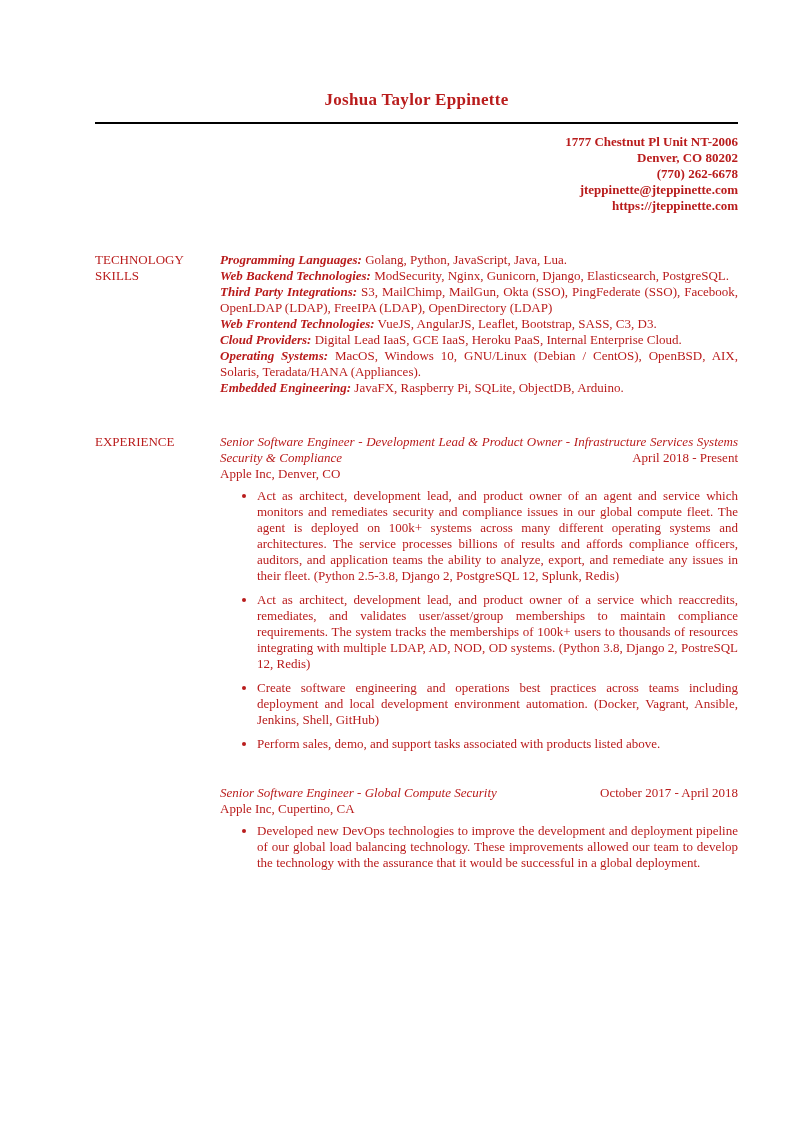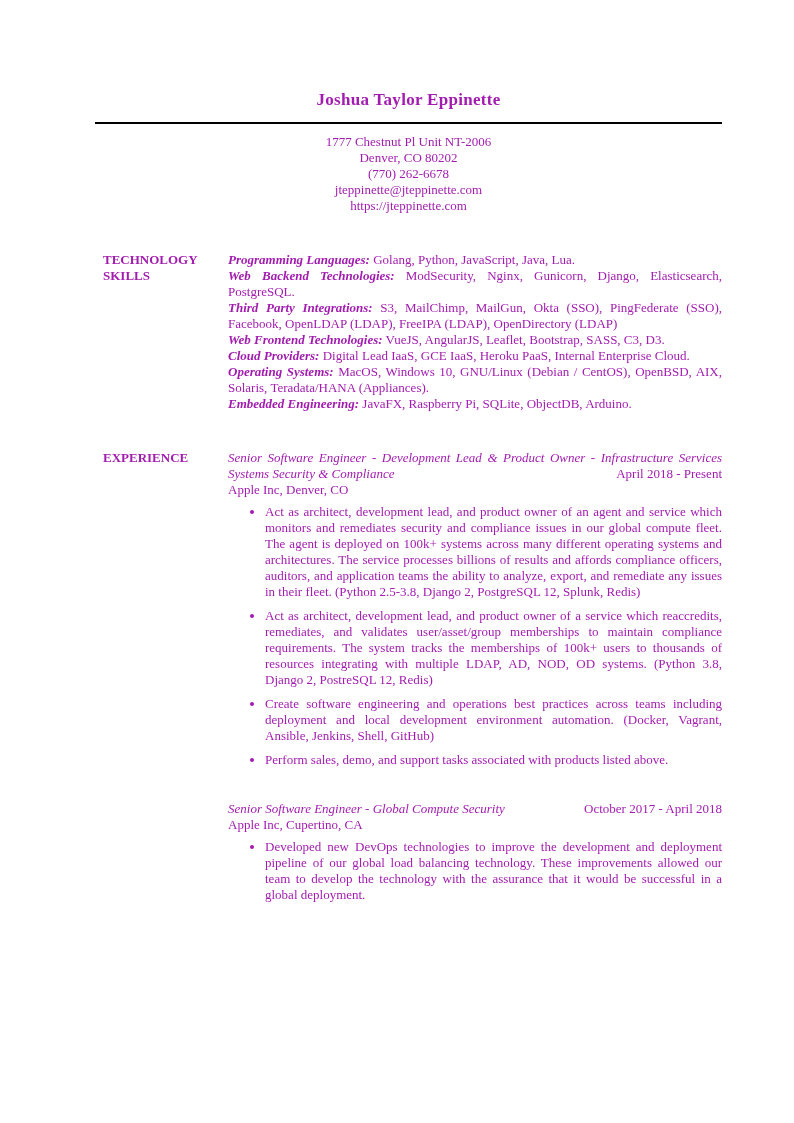--- a/index.html
+++ b/index.html
@@ -6,57 +6,57 @@
     margin: 0;
     padding: 0;
     background: #ffffff;
   }
   .page {
     position: relative;
     width: 794px;
     height: 1084px;
     margin: 0 auto;
     background: #ffffff;
-    color: #a21caf;
+    color: #b91c1c;
     font-family: "Liberation Serif", "DejaVu Serif", serif;
     font-size: 13px;
     box-sizing: border-box;
-    padding: 90px 72px 0 95px;
+    padding: 90px 56px 0 95px;
     overflow: hidden;
   }
   .name {
     margin: 0;
     font-size: 17px;
     line-height: 20px;
     font-weight: bold;
     text-align: center;
     letter-spacing: 0.3px;
   }
   .rule {
     height: 1.5px;
     background: #000000;
     margin: 12px 0 10px 0;
   }
   .contact {
-    text-align: center;
+    text-align: right;
     line-height: 16px;
+    font-weight: bold;
   }
   .contact div { margin: 0; }
   .section {
     display: flex;
     margin-top: 38px;
     line-height: 16px;
   }
   .section-label {
     flex: none;
     width: 125px;
     padding-right: 12px;
     box-sizing: border-box;
-    font-weight: bold;
-    margin-left: 8px;
+    font-weight: normal;
   }
   .section-body {
     flex: 1;
     min-width: 0;
   }
   p { margin: 0; }
   .skill {
     text-align: justify;
   }
   .skill .term {

